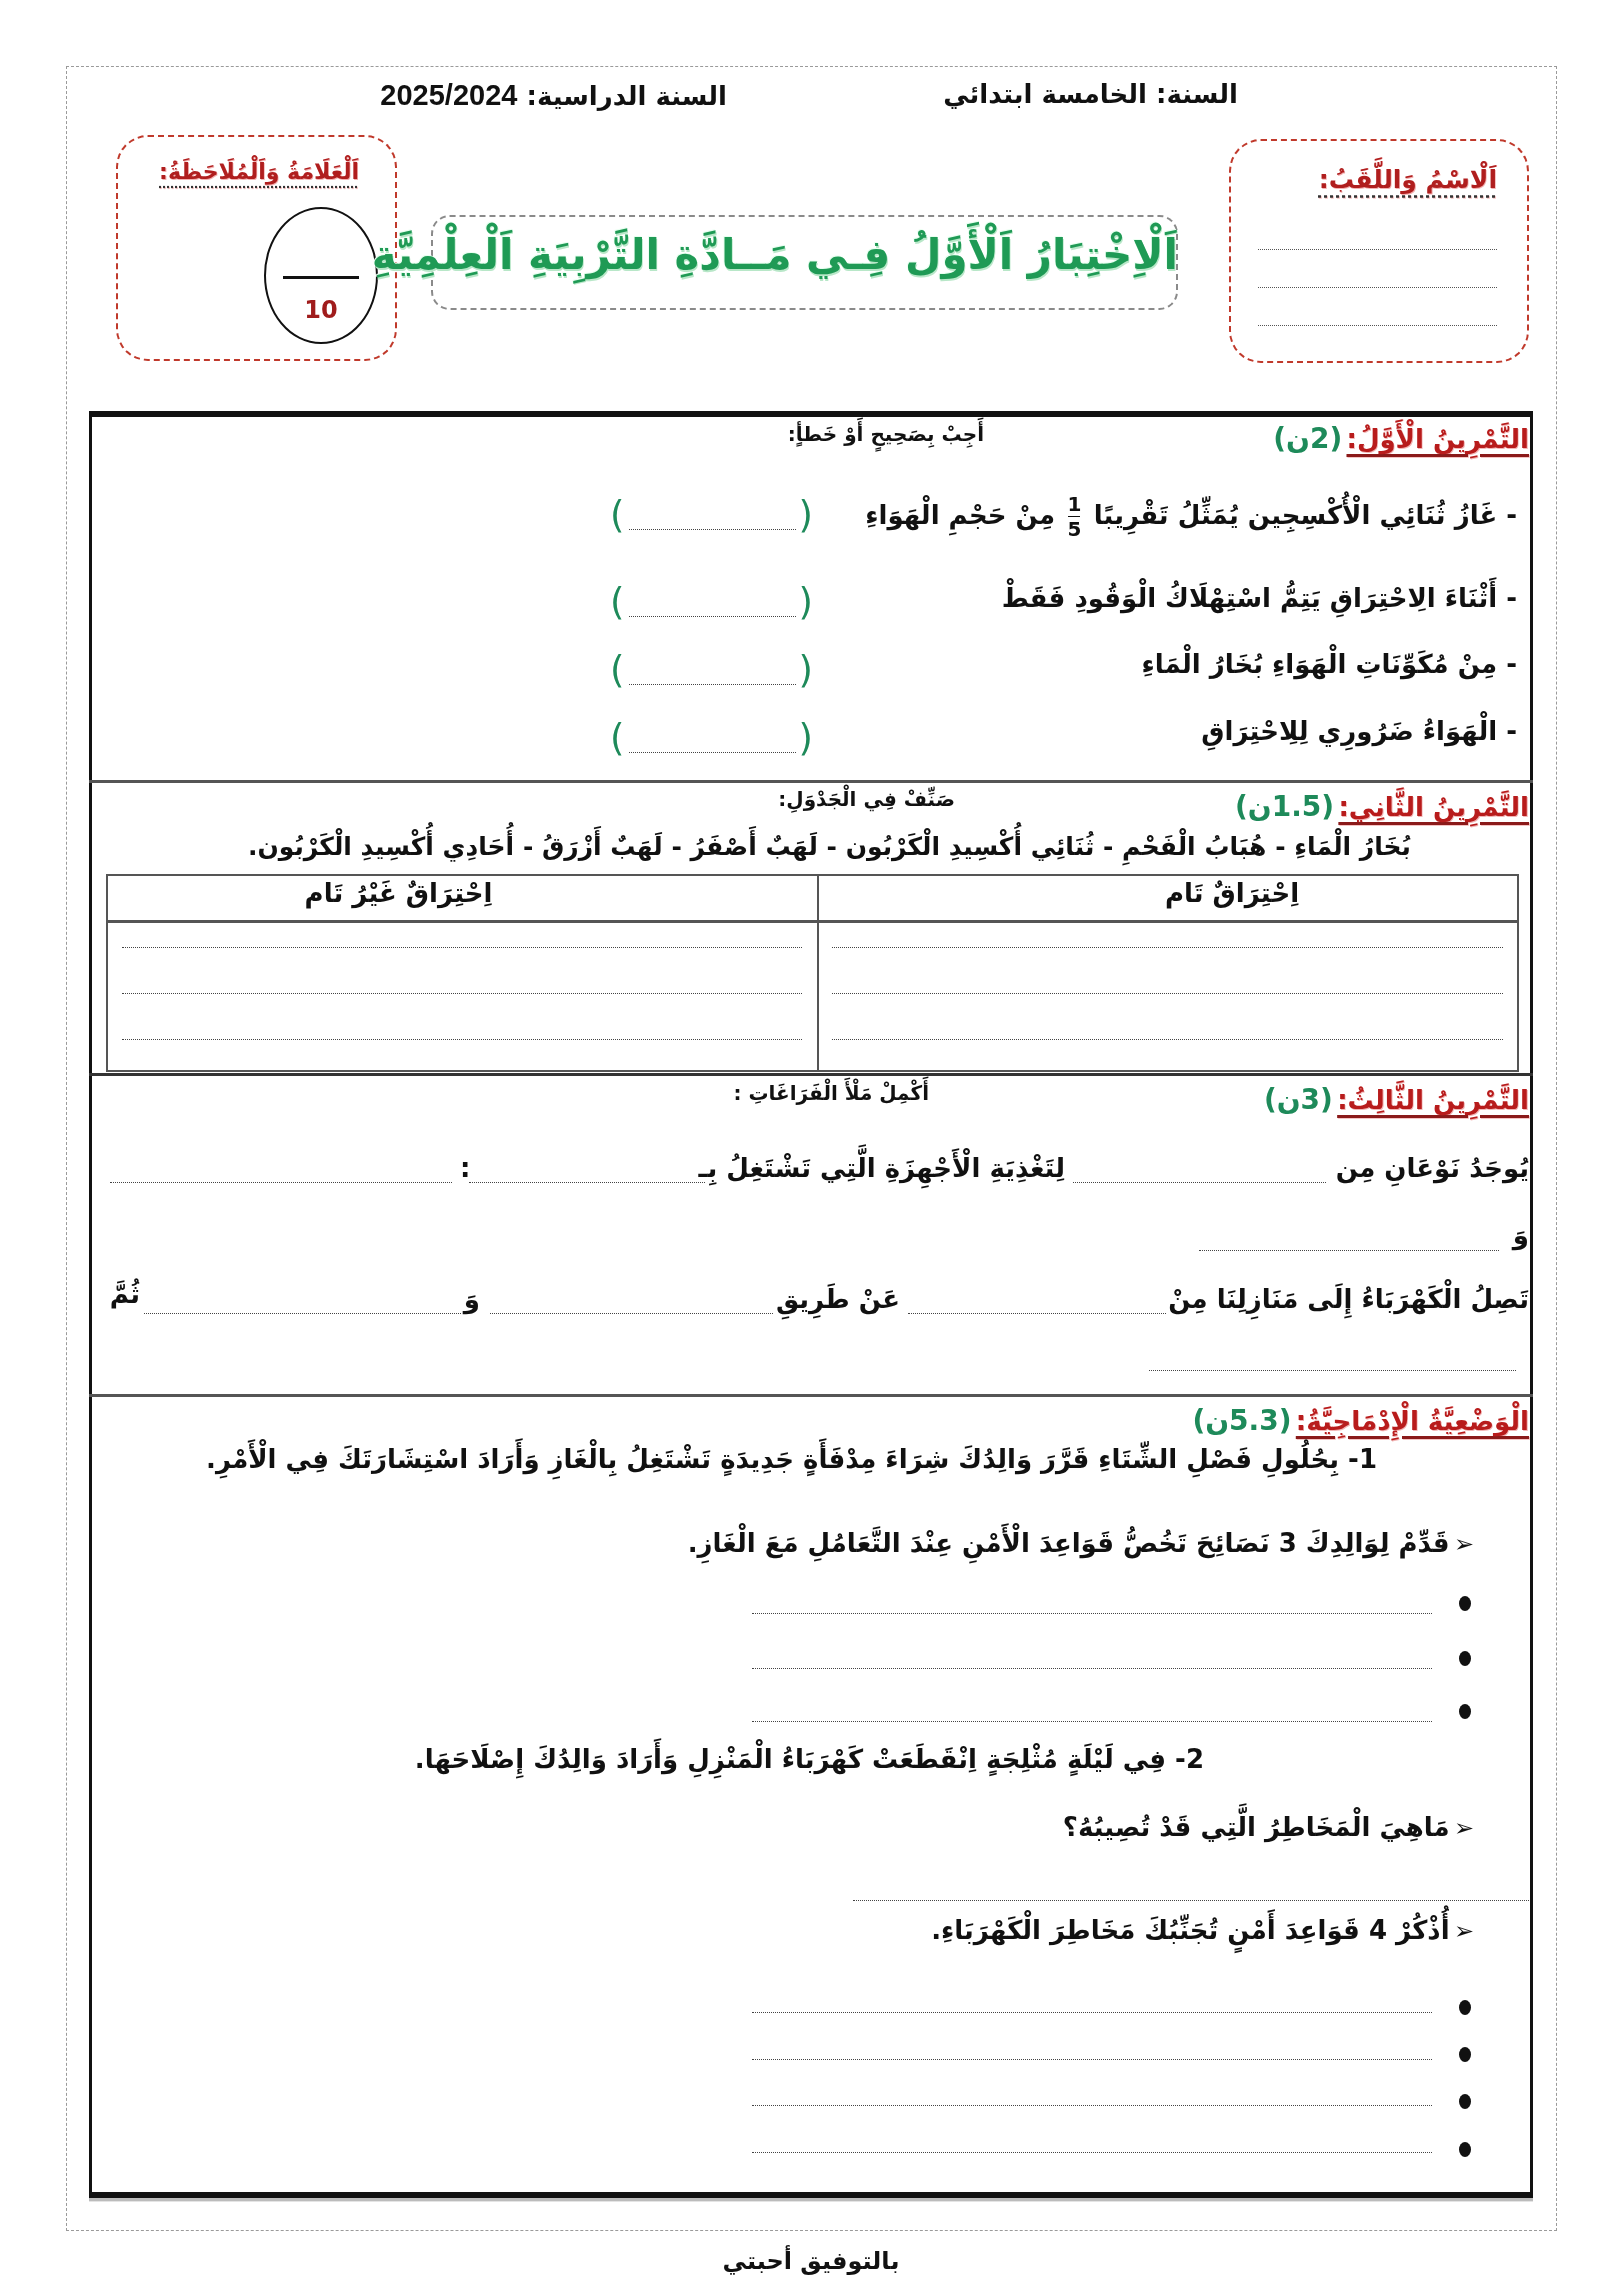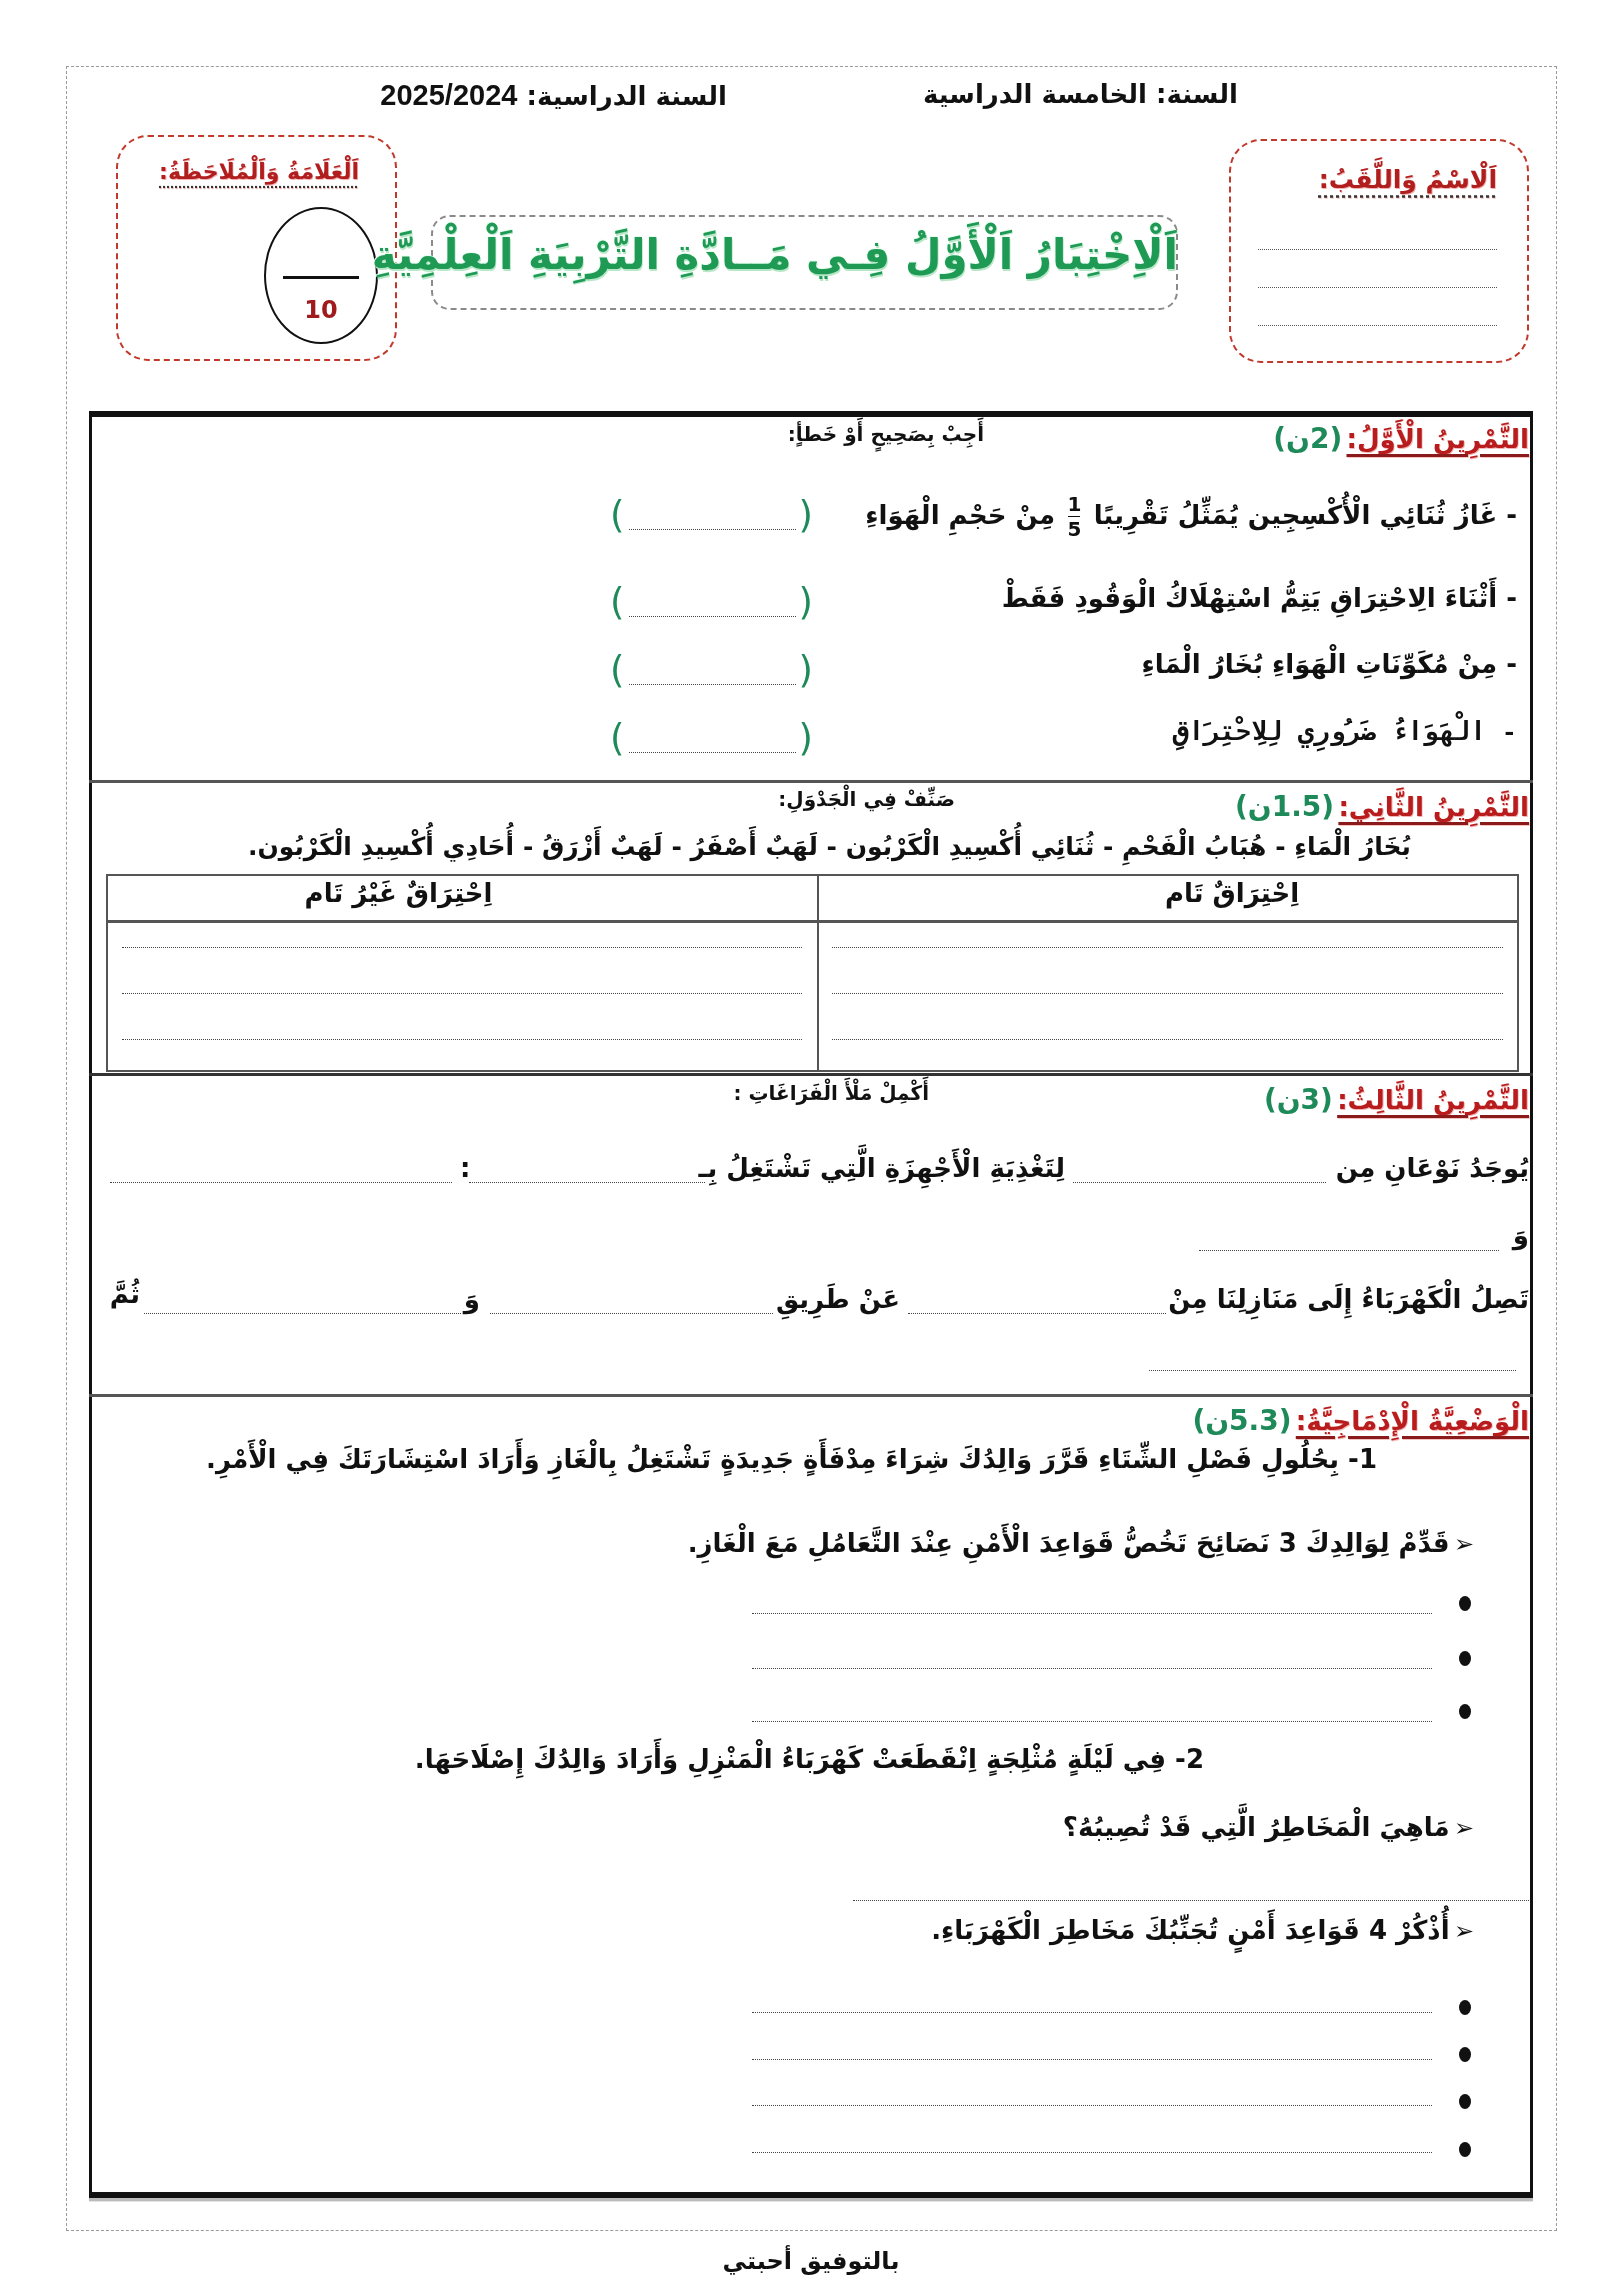--- a/index.html
+++ b/index.html
@@ -63,21 +63,21 @@
   .bullet { width:12px; height:15px; border-radius:50%; background:#111; }
   .arrow { font-size:24px; font-weight:bold; }
 
   .footer { font-weight:bold; font-size:24px; top:2247px; left:0; width:1622px; text-align:center; }
 </style>
 </head>
 <body>
 
 <div class="abs outer-frame"></div>
 
-<div class="abs hdr-text rtl" style="right:384px;">السنة: الخامسة الدراسية</div>
+<div class="abs hdr-text rtl" style="right:384px;">السنة: الخامسة ابتدائي</div>
 <div class="abs hdr-text rtl" style="right:895px;">
   <span>السنة الدراسية:</span>
   <span style="font-family:'Liberation Sans',sans-serif;font-size:29px;margin-left:36px;">2025/2024</span>
 </div>
 
 <div class="abs dash-box" style="left:1229px; top:139px; width:300px; height:224px;"></div>
 <div class="abs box-label rtl" style="right:125px; top:165px;">اَلْاسْمُ وَاللَّقَبُ:</div>
 <div class="abs name-line" style="left:1258px; top:249px; width:239px;"></div>
 <div class="abs name-line" style="left:1258px; top:287px; width:239px;"></div>
 <div class="abs name-line" style="left:1258px; top:325px; width:239px;"></div>
@@ -104,21 +104,21 @@
   <span>- غَازُ ثُنَائِي الْأُكْسِجِين يُمَثِّلُ تَقْرِيبًا</span>
   <span class="frac">
     <span>1</span>
       <span class="bar"></span>
       <span>5</span>
   </span>
   <span>مِنْ حَجْمِ الْهَوَاءِ</span>
 </div>
 <div class="abs q-text rtl" style="right:105px; top:583px;">- أَثْنَاءَ الِاحْتِرَاقِ يَتِمُّ اسْتِهْلَاكُ الْوَقُودِ فَقَطْ</div>
 <div class="abs q-text rtl" style="right:105px; top:649px;">- مِنْ مُكَوِّنَاتِ الْهَوَاءِ بُخَارُ الْمَاءِ</div>
-<div class="abs q-text rtl" style="right:105px; top:716px;font-family:Liberation Mono, monospace;">- الْهَوَاءُ ضَرُورِي لِلِاحْتِرَاقِ</div>
+<div class="abs q-text rtl" style="right:105px; top:716px;">- الْهَوَاءُ ضَرُورِي لِلِاحْتِرَاقِ</div>
 
 <div class="abs" style="left:610px; top:497px; width:203px; height:42px;">
   <span class="abs paren" style="left:0; top:0;">(</span>
   <span class="abs dots" style="left:18.6px; top:32px; width:167px;"></span>
   <span class="abs paren" style="right:0; top:0;">)</span>
 </div>
 <div class="abs" style="left:610px; top:584px; width:203px; height:42px;">
   <span class="abs paren" style="left:0; top:0;">(</span>
   <span class="abs dots" style="left:18.6px; top:32px; width:167px;"></span>
   <span class="abs paren" style="right:0; top:0;">)</span>

